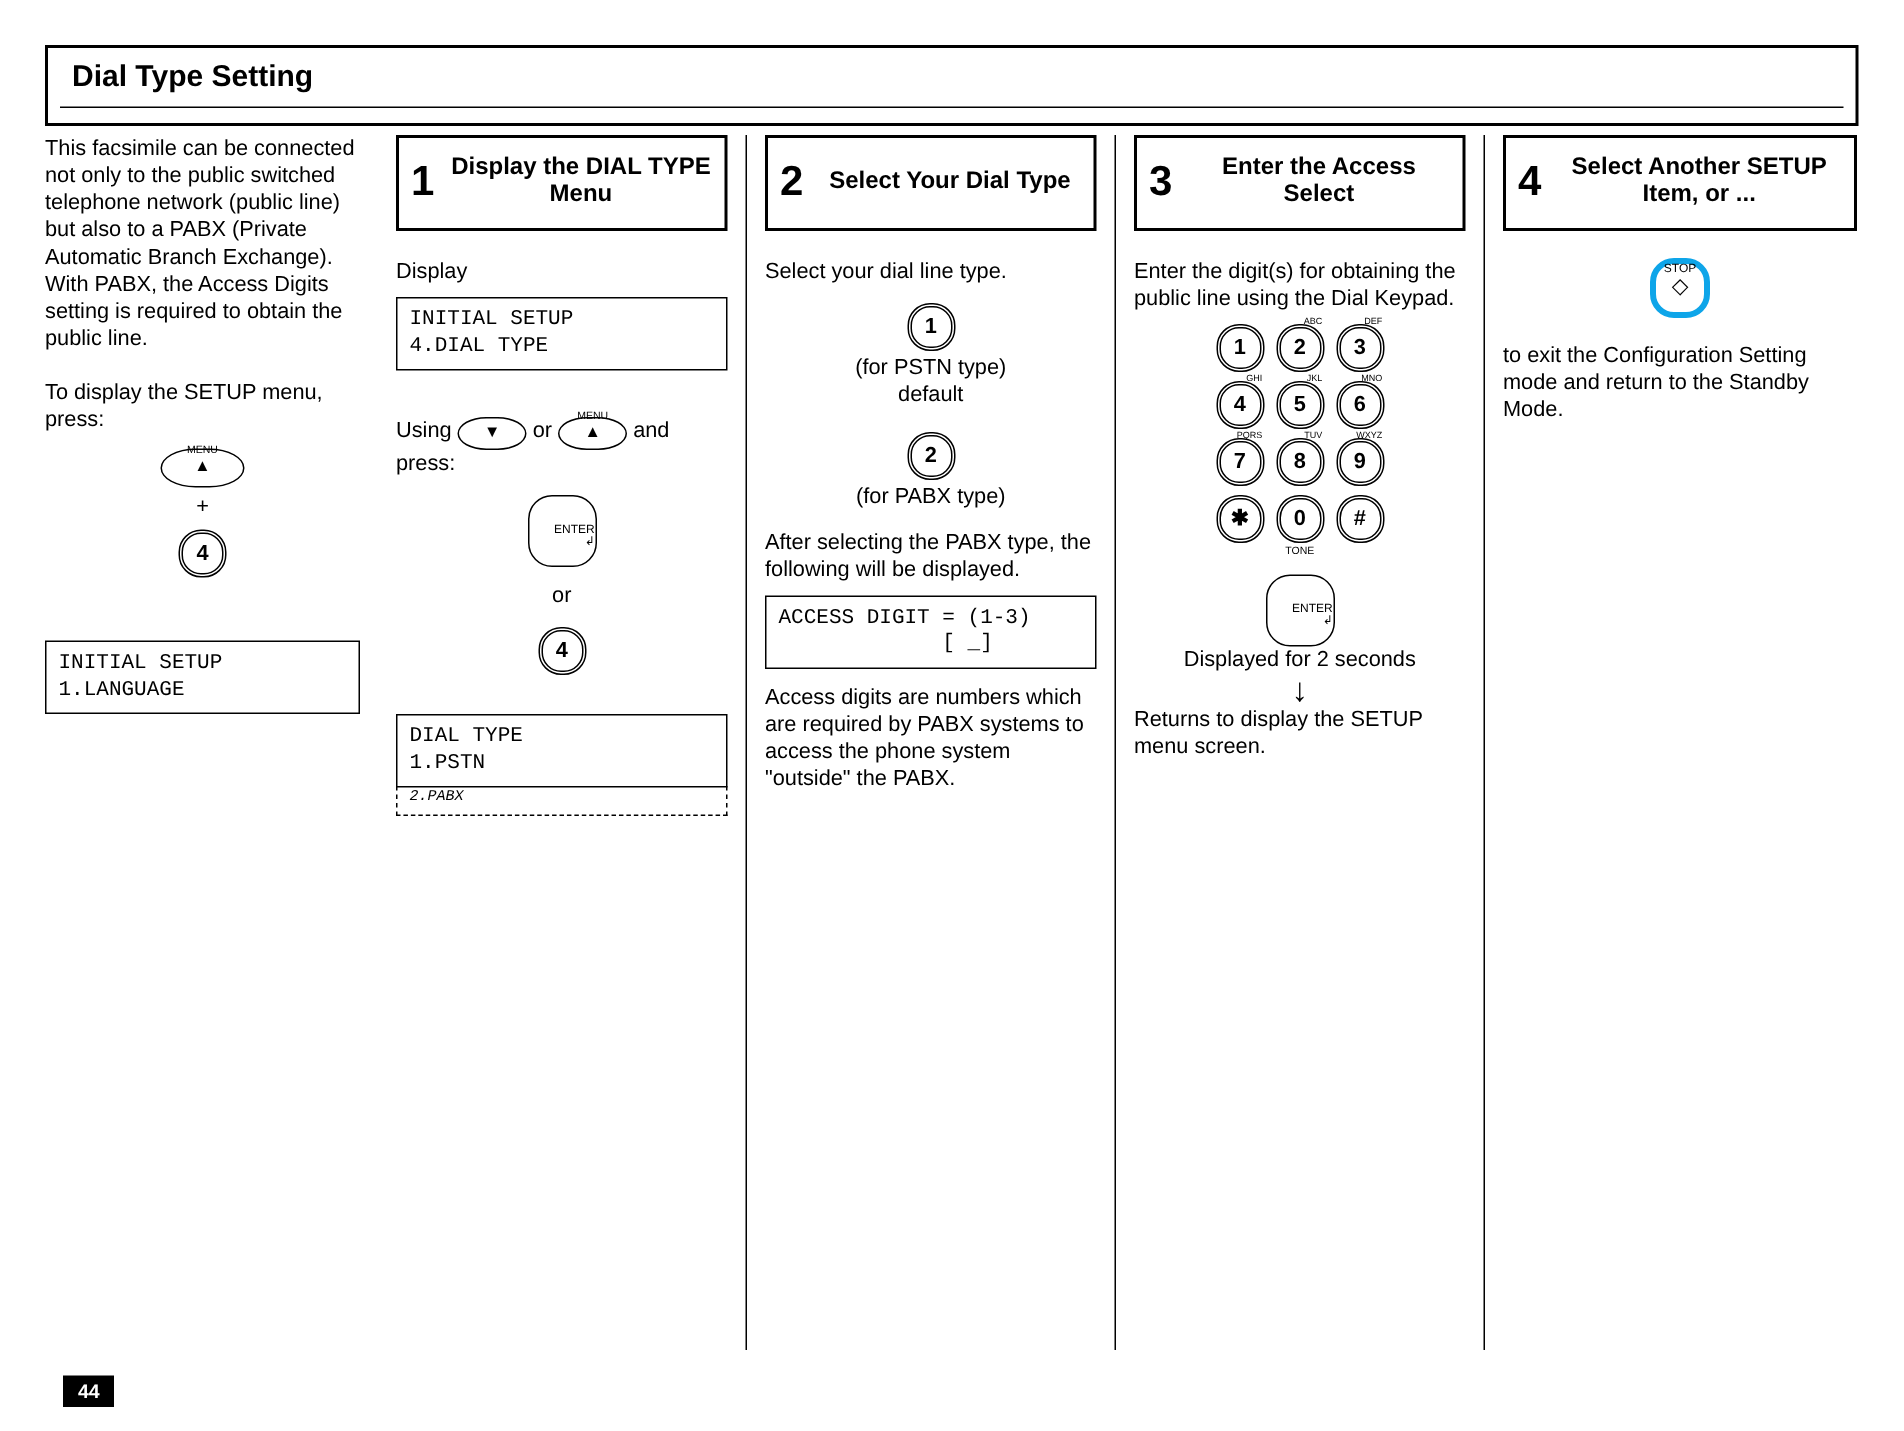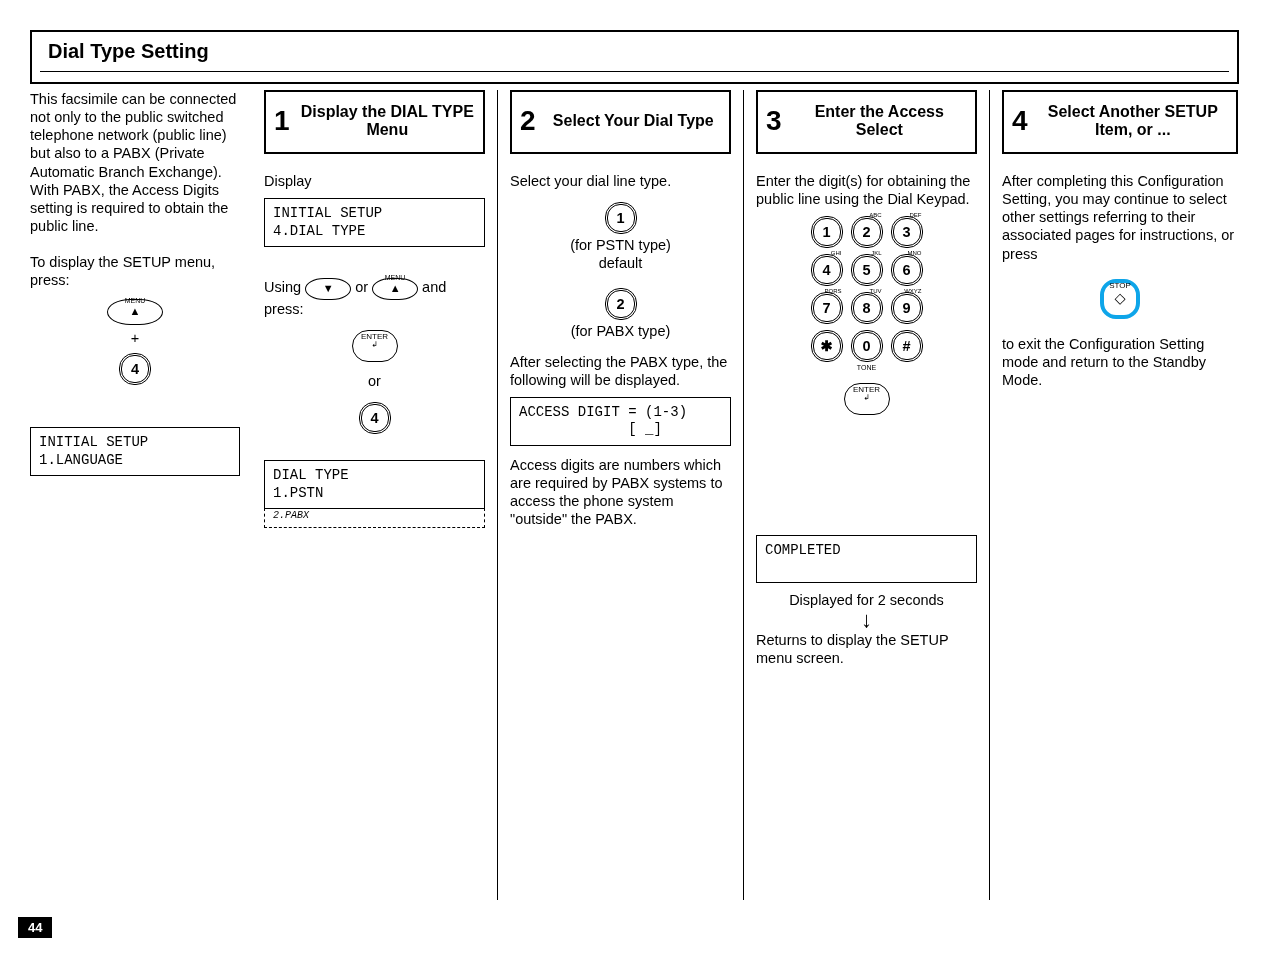--- a/index.html
+++ b/index.html
@@ -141,36 +141,36 @@
     justify-content: center;
     gap: 4px;
     margin: 2px 0;
   }
   .intro-bold {
     font-weight: 400;
     margin-top: 18px;
   }
   .page-num {
     position: absolute;
-    left: 18px;
+    left: 42px;
     bottom: 16px;
     background: #000;
     color: #fff;
     font-weight: 700;
     padding: 3px 10px;
     font-size: 13px;
   }
   .enter-btn {
     display:inline-block;
     border:1px solid #000;
     border-radius:16px;
     width:44px;height:28px;
     font-size:8px;
-    text-align:center;
-    padding-top:2px;
+    text-align:right;
+    padding-top:18px;
     line-height:1;
   }
   .stop-btn {
     display:inline-block;
     border:4px solid #0ea5e9;
     border-radius:16px;
     width:32px;height:32px;
     text-align:center;
     line-height:30px;
     position:relative;
@@ -367,32 +367,30 @@
             </span>
         </div>
         <div class="tone-lbl">TONE</div>
       </div>
 
       <div class="centered" style="margin-top:8px;">
         <span class="enter-btn" style="white-space:pre;">ENTER
 ↲</span>
       </div>
 
-      <div class="lcd" style="margin-top:120px;height:34px;">COMPLETED</div>
       <div class="centered">Displayed for 2 seconds</div>
       <div class="centered arrow-down">↓</div>
       <div>Returns to display the SETUP menu screen.</div>
     </div>
 
     <div class="col col-step">
       <div class="step-head">
         <div class="step-num">4</div>
         <div class="step-title">Select Another SETUP Item, or ...</div>
       </div>
-      <div>After completing this Configuration Setting, you may continue to select other settings referring to their associated pages for instructions, or press</div>
       <div class="centered" style="margin:16px 0;">
         <span class="stop-btn">
           <span class="stop-lbl">STOP</span>◇
         </span>
       </div>
       <div>to exit the Configuration Setting mode and return to the Standby Mode.</div>
     </div>
 
   </div>
 

